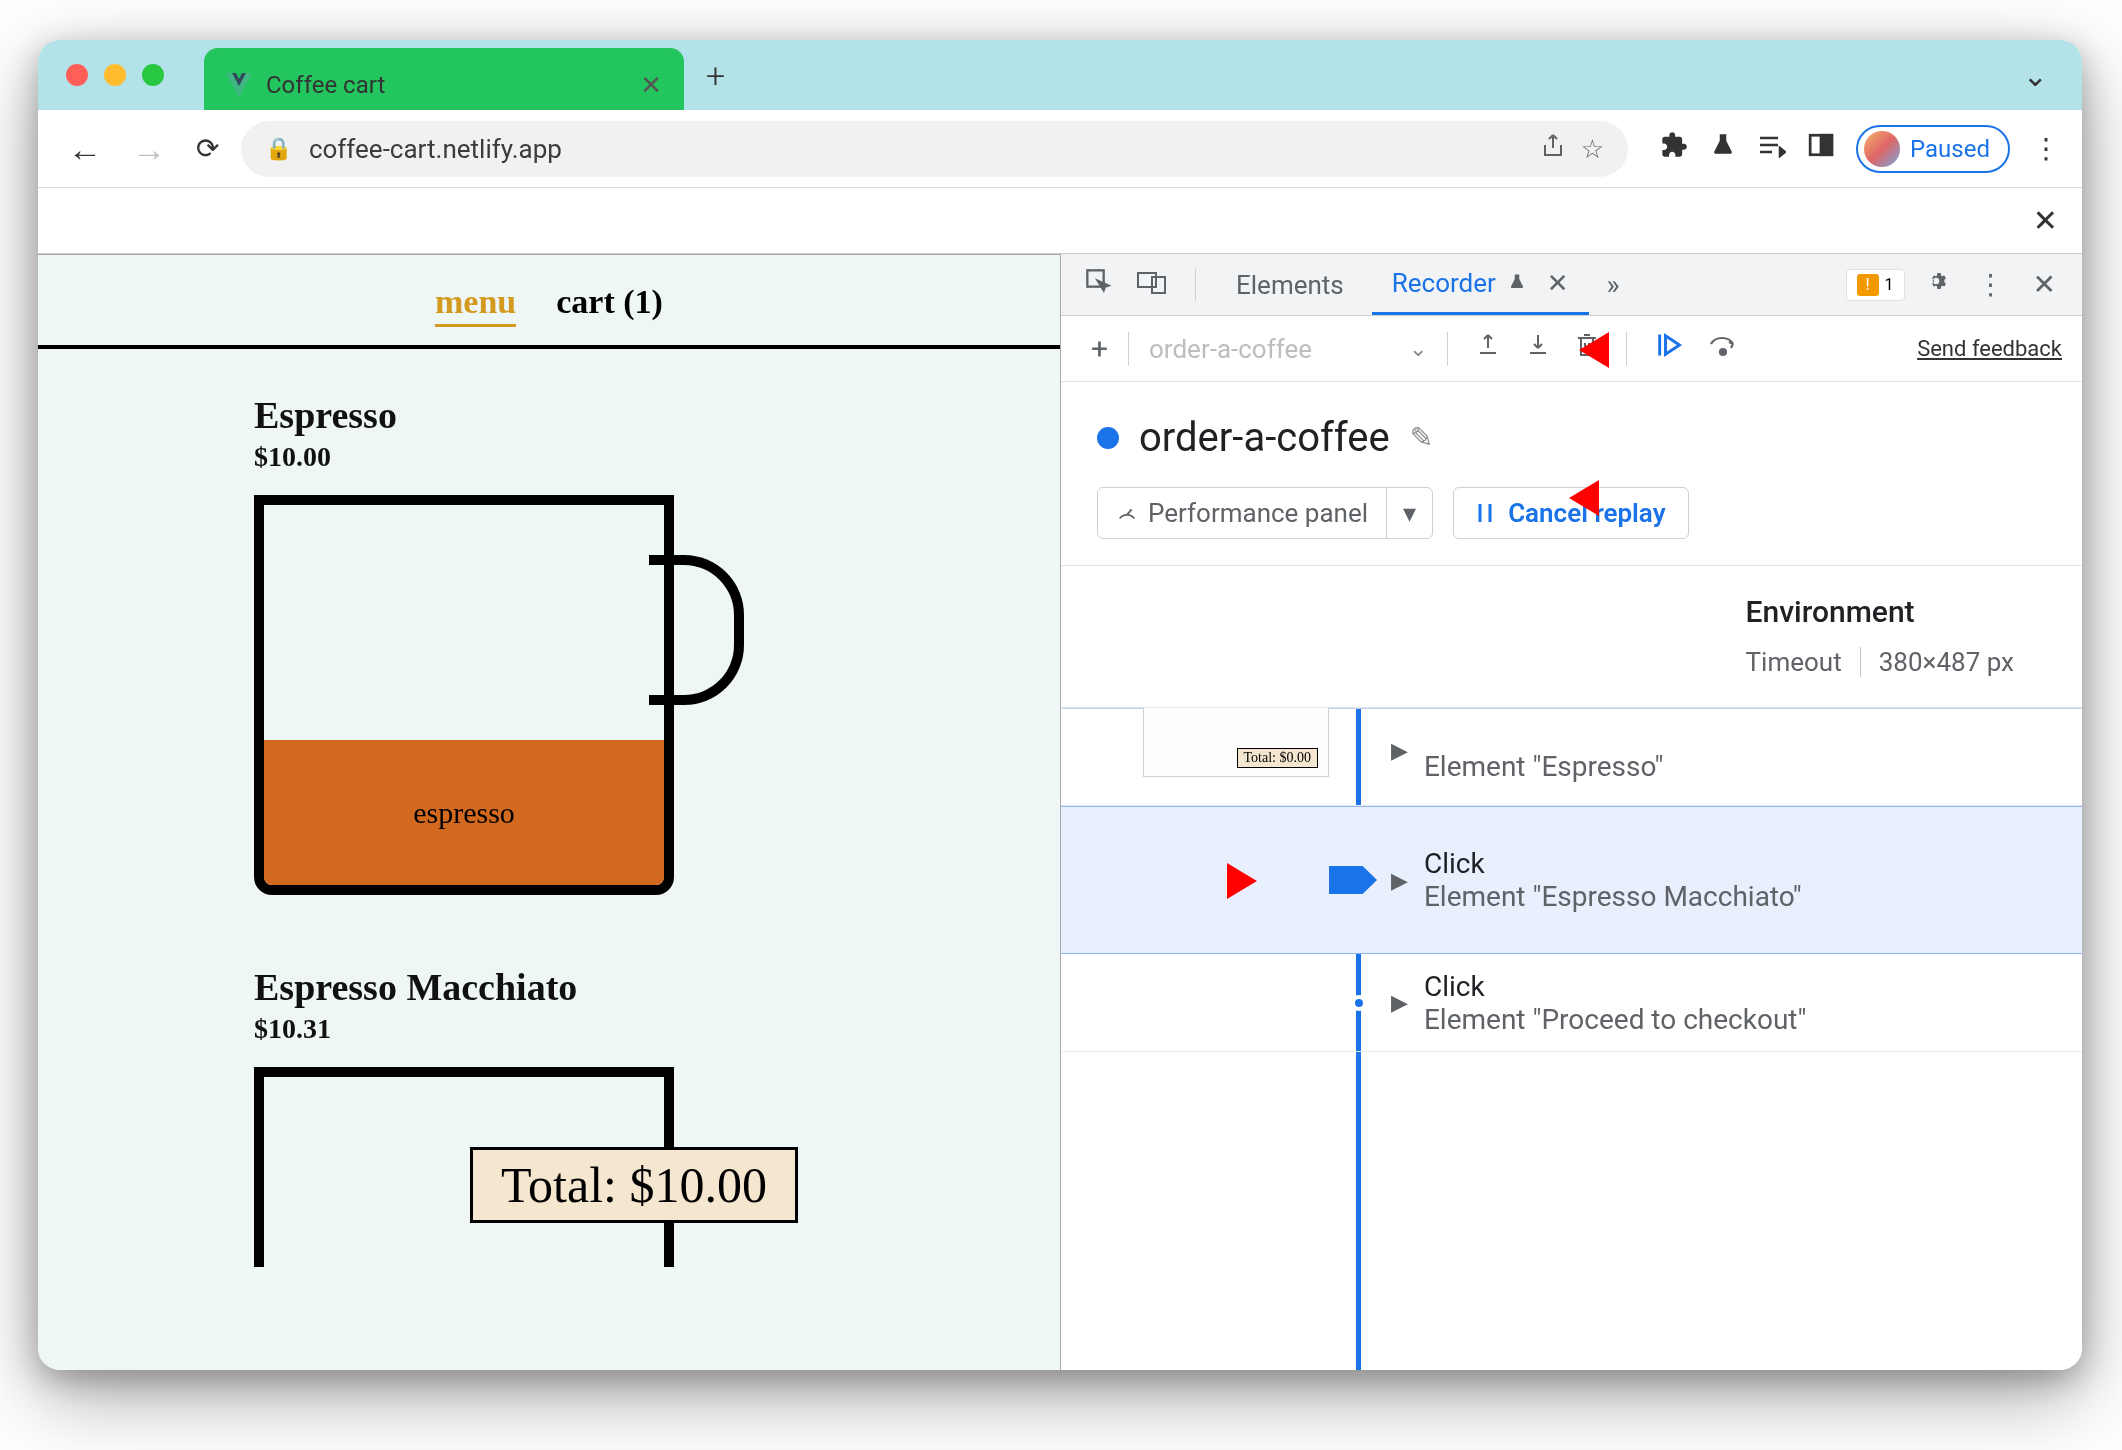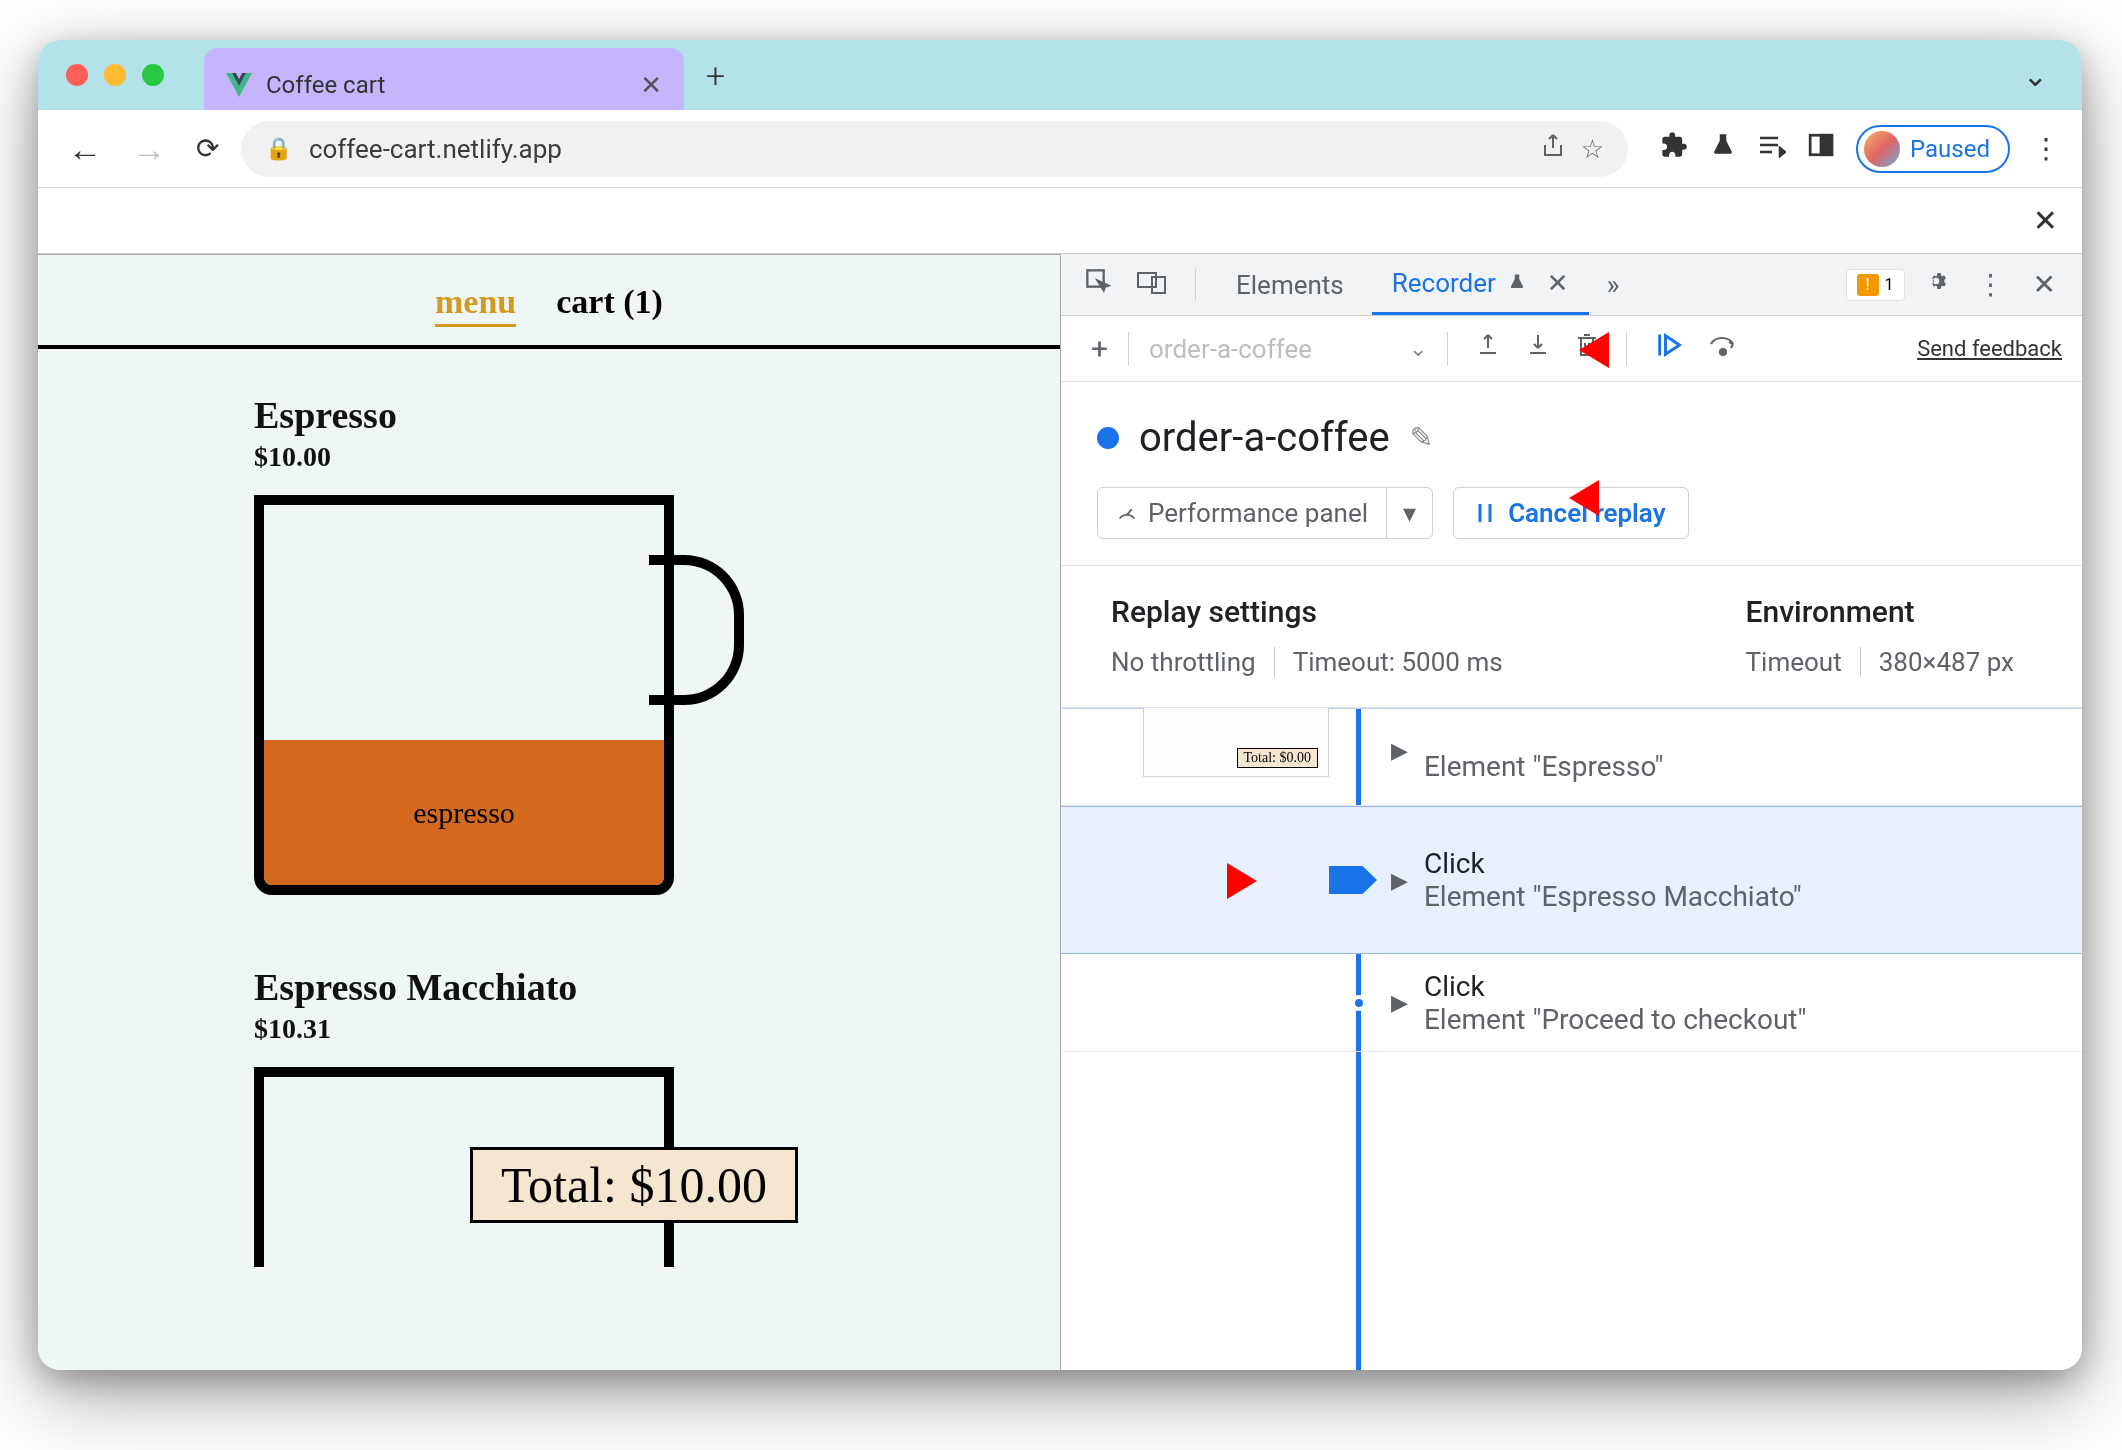--- a/index.html
+++ b/index.html
@@ -31,21 +31,21 @@
     display: flex;
     align-items: center;
     padding-left: 28px;
   }
   .traffic-lights { display: flex; gap: 16px; margin-right: 40px; }
   .tl { width: 22px; height: 22px; border-radius: 50%; }
   .tl-red { background: #ff5f57; }
   .tl-yellow { background: #febc2e; }
   .tl-green { background: #28c840; }
   .tab {
-    background: #c4b5fd;
+    background: #22c55e;
     height: 62px;
     margin-top: 8px;
     border-radius: 14px 14px 0 0;
     display: flex;
     align-items: center;
     padding: 12px 22px 0 22px;
     gap: 14px;
     min-width: 480px;
   }
   .vue-icon { color:#41b883; }
@@ -523,27 +523,20 @@
           </div>
         </div>
         <div class="red-arrow" style="left:508px;top:86px;">
           <svg viewBox="0 0 90 60">
               <path d="M90 30 L30 30 L30 12 L0 30 L30 48 L30 30" fill="#ff0000"></path>
             </svg>
         </div>
       </div>
 
       <div class="settings-row">
-        <div class="settings-col">
-          <h3>Replay settings</h3>
-          <div class="vals">
-            <span>No throttling</span>
-            <span>Timeout: 5000 ms</span>
-          </div>
-        </div>
         <div class="settings-col" style="margin-left:auto;">
           <h3>Environment</h3>
           <div class="vals">
             <span>Timeout</span>
             <span>380×487 px</span>
           </div>
         </div>
       </div>
 
       <div class="steps">

